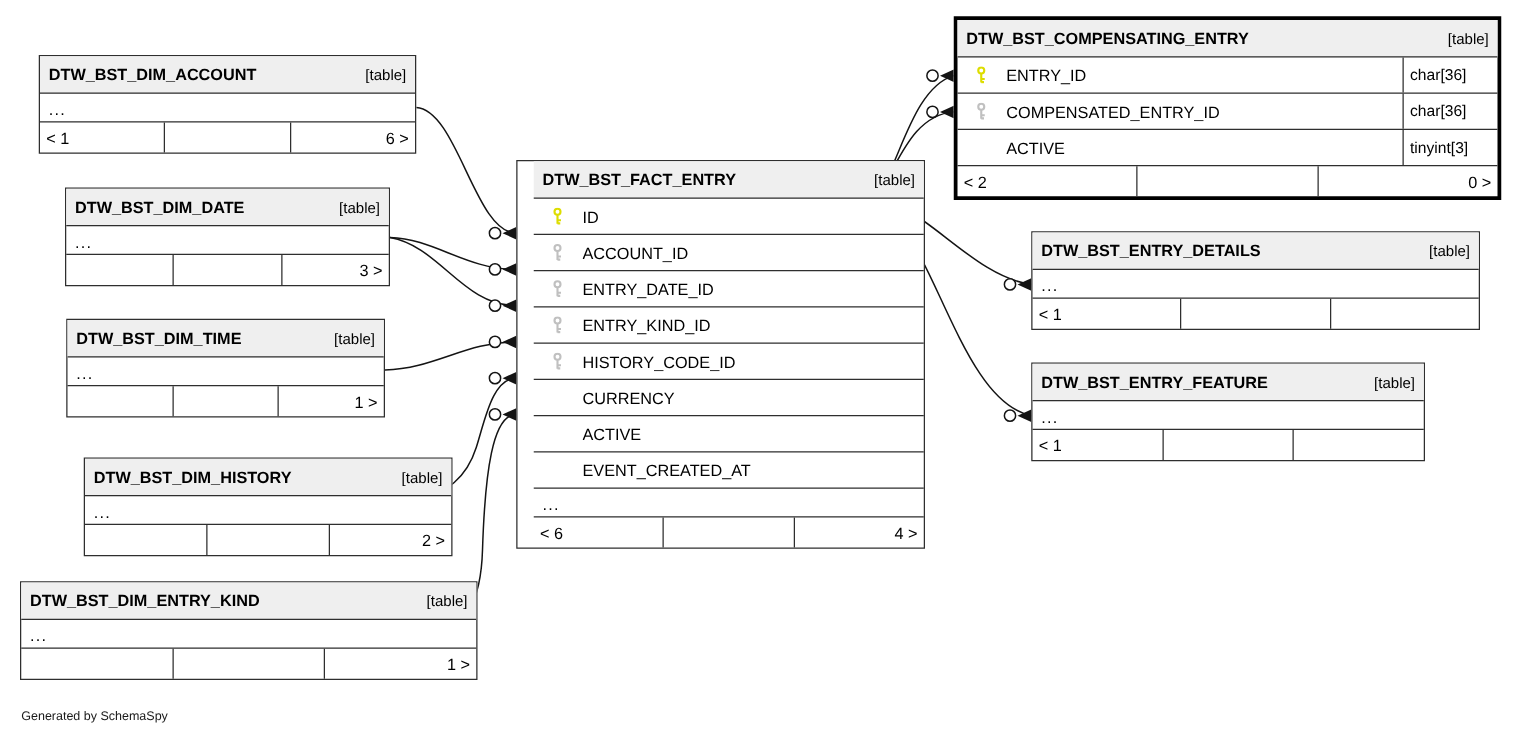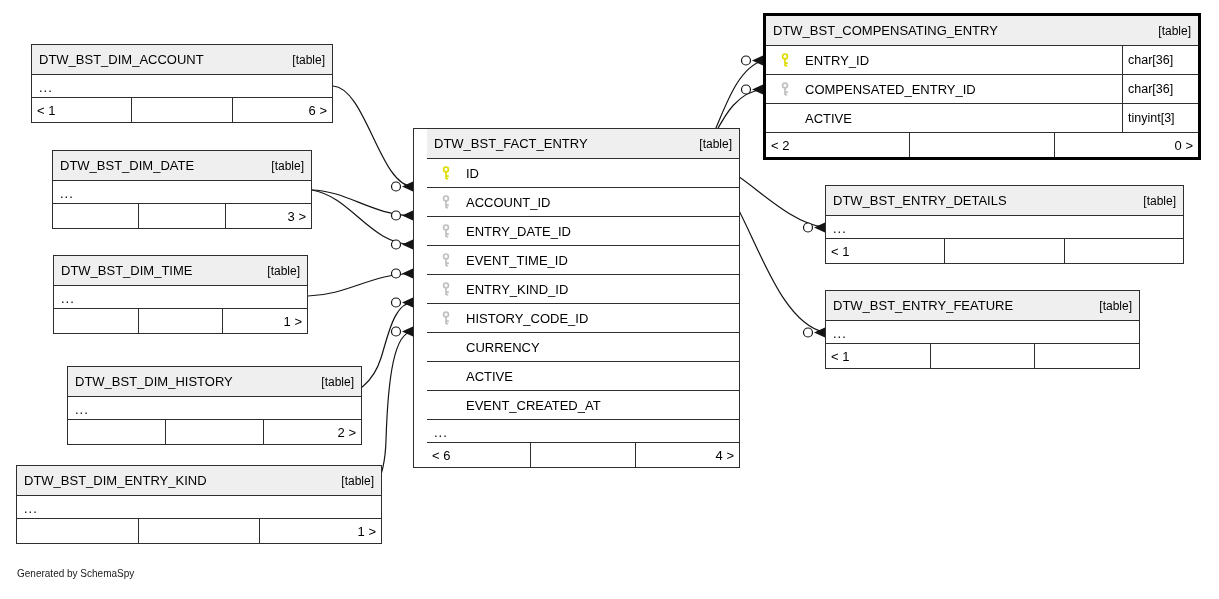--- a/index.html
+++ b/index.html
@@ -4,21 +4,21 @@
 <style>
   html,body{margin:0;padding:0;background:#fff;}
   #canvas{position:relative;width:1219px;height:599px;background:#ffffff;overflow:hidden;
           font-family:"Liberation Sans",sans-serif;color:#000;}
   #wires{position:absolute;left:0;top:0;z-index:0;}
   .tbl{position:absolute;z-index:1;background:#fff;border:1px solid #2e2e2e;box-sizing:border-box;
        font-size:13px;}
   .tbl.emphasis{border:3px solid #000;}
   .thead{display:flex;justify-content:space-between;align-items:center;background:#efefef;
          border-bottom:1px solid #2e2e2e;height:30px;box-sizing:border-box;padding:0 7px;}
-  .tname{font-weight:normal;font-size:13px;white-space:nowrap;}
+  .tname{font-weight:bold;font-size:13px;white-space:nowrap;}
   .ttag{font-size:12px;margin-left:10px;white-space:nowrap;}
   .trow{display:flex;align-items:center;height:29px;box-sizing:border-box;
         border-bottom:1px solid #2e2e2e;}
   .keycell{flex:0 0 auto;width:26px;padding-left:13px;display:flex;align-items:center;}
   .cname{flex:1 1 auto;white-space:nowrap;overflow:hidden;}
   .ctype{flex:0 0 auto;width:76px;align-self:stretch;display:flex;align-items:center;
          border-left:1px solid #2e2e2e;padding:0 5px;box-sizing:border-box;font-size:12.5px;}
   .tdots{height:23px;box-sizing:border-box;border-bottom:1px solid #2e2e2e;
          display:flex;align-items:flex-end;padding:0 0 2px 7px;letter-spacing:1px;}
   .tfoot{display:flex;height:24px;box-sizing:border-box;}
@@ -158,29 +158,20 @@
         </span>
         <span class="cname">ENTRY_DATE_ID</span>
       </div>
       <div class="trow">
         <span class="keycell">
           <svg class="keyicon" viewBox="0 0 12 14" xmlns="http://www.w3.org/2000/svg">
             <circle cx="6" cy="3.4" r="2.4" fill="none" stroke="#c0c0c0" stroke-width="1.7"></circle>
             <path d="M6 5.8 V13 M6 10.2 H8.8 M6 12.7 H8.2" fill="none" stroke="#c0c0c0" stroke-width="1.7"></path>
           </svg>
         </span>
-        <span class="cname">EVENT_TIME_ID</span>
-      </div>
-      <div class="trow">
-        <span class="keycell">
-          <svg class="keyicon" viewBox="0 0 12 14" xmlns="http://www.w3.org/2000/svg">
-            <circle cx="6" cy="3.4" r="2.4" fill="none" stroke="#c0c0c0" stroke-width="1.7"></circle>
-            <path d="M6 5.8 V13 M6 10.2 H8.8 M6 12.7 H8.2" fill="none" stroke="#c0c0c0" stroke-width="1.7"></path>
-          </svg>
-        </span>
         <span class="cname">ENTRY_KIND_ID</span>
       </div>
       <div class="trow">
         <span class="keycell">
           <svg class="keyicon" viewBox="0 0 12 14" xmlns="http://www.w3.org/2000/svg">
             <circle cx="6" cy="3.4" r="2.4" fill="none" stroke="#c0c0c0" stroke-width="1.7"></circle>
             <path d="M6 5.8 V13 M6 10.2 H8.8 M6 12.7 H8.2" fill="none" stroke="#c0c0c0" stroke-width="1.7"></path>
           </svg>
         </span>
         <span class="cname">HISTORY_CODE_ID</span>

